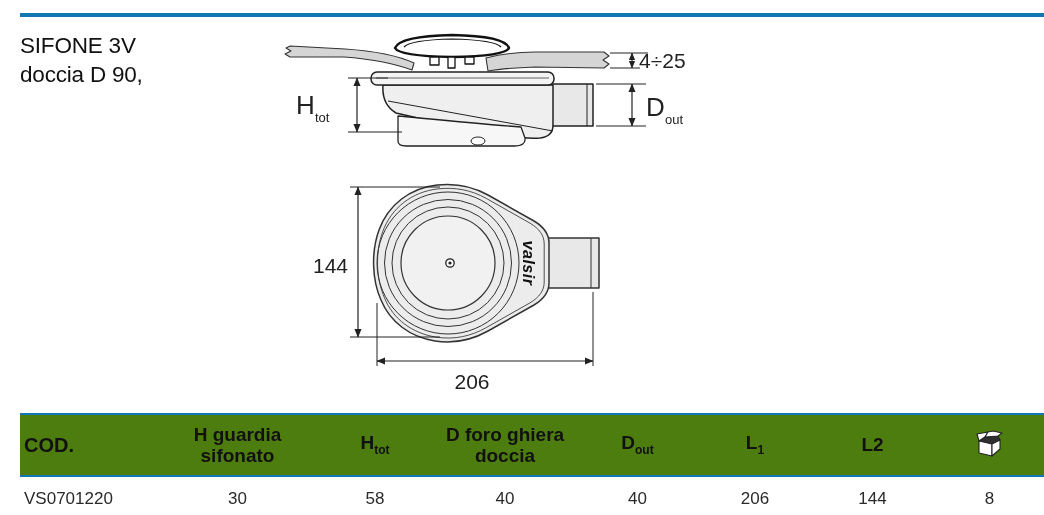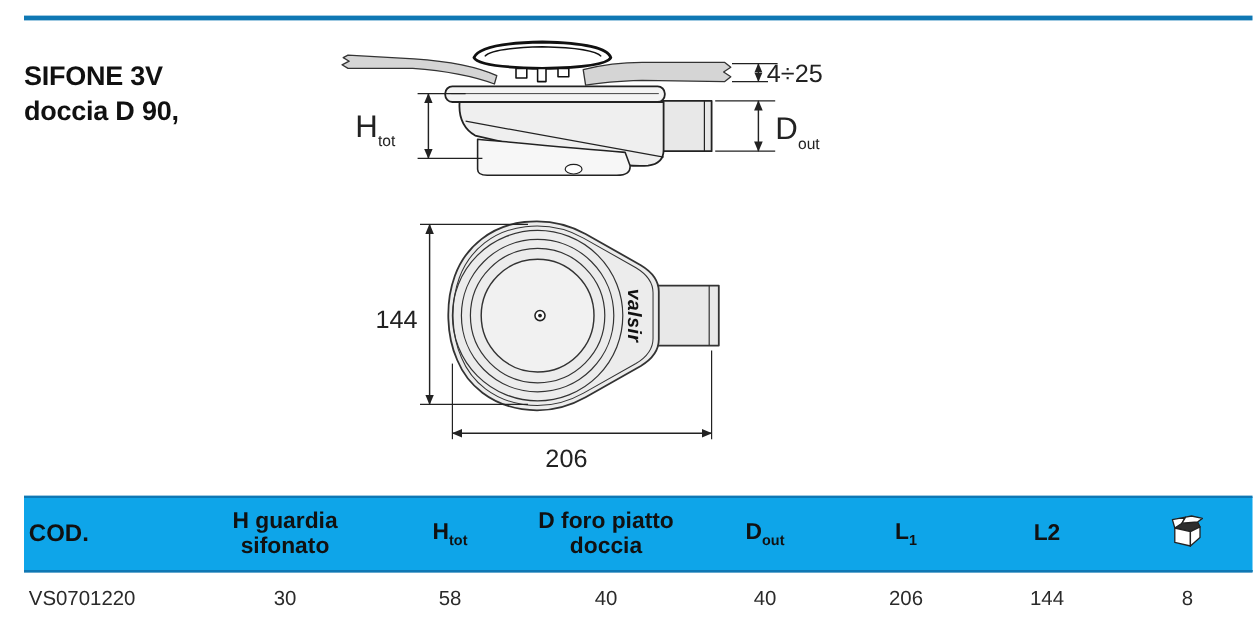--- a/index.html
+++ b/index.html
@@ -1,20 +1,20 @@
 <!DOCTYPE html>
 <html><head>
 <meta charset="utf-8">
 <style>
   html,body{margin:0;padding:0;background:#fff;}
   #page{position:relative;width:1044px;height:515px;background:#fff;overflow:hidden;
         font-family:"Liberation Sans",sans-serif;color:#1b1b1b;}
   #top-rule{position:absolute;left:20px;top:13px;width:1024px;height:4px;}
-  #title-block{position:absolute;left:20px;top:49px;width:250px;
-        font-size:22.5px;font-weight:bold;line-height:29px;letter-spacing:-0.2px;color:#111;}
+  #title-block{position:absolute;left:20px;top:31px;width:250px;
+        font-size:22.5px;font-weight:normal;line-height:29px;letter-spacing:-0.2px;color:#111;}
   #drawing-svg{position:absolute;left:0;top:0;width:1044px;height:515px;}
   svg text{font-family:"Liberation Sans",sans-serif;fill:#222;}
   .dimlabel{font-size:21px;}
   .dimletter{font-size:26px;}
   .dimsub{font-size:13px;}
   .brandtxt{font-size:16px;font-style:italic;font-weight:bold;letter-spacing:0.5px;fill:#111;}
 
   #spec-table{position:absolute;left:20px;top:413px;width:1024px;border-collapse:collapse;table-layout:fixed;}
   #spec-table thead tr{height:62px;}
   #spec-table th{font-size:19px;font-weight:bold;text-align:center;vertical-align:middle;
@@ -134,33 +134,33 @@
       <col style="width:140px">
         <col style="width:155px">
         <col style="width:120px">
         <col style="width:140px">
       <col style="width:125px">
         <col style="width:110px">
         <col style="width:125px">
         <col style="width:109px">
     </colgroup>
     <thead>
-      <tr style="background:#0ea5e9;border-top:2px solid #0f78b4;border-bottom:2px solid #0f78b4;">
+      <tr style="background:#4d7c0f;border-top:2px solid #0f78b4;border-bottom:2px solid #0f78b4;">
         <th class="first">
           <span>COD.</span>
         </th>
         <th>
           <div>H guardia</div>
           <div>sifonato</div>
         </th>
         <th>
           <span>H</span><sub class="subscr">tot</sub>
         </th>
         <th>
-          <div>D foro piatto</div>
+          <div>D foro ghiera</div>
           <div>doccia</div>
         </th>
         <th>
           <span>D</span><sub class="subscr">out</sub>
         </th>
         <th>
           <span>L</span><sub class="subscr">1</sub>
         </th>
         <th>
           <span>L2</span>

